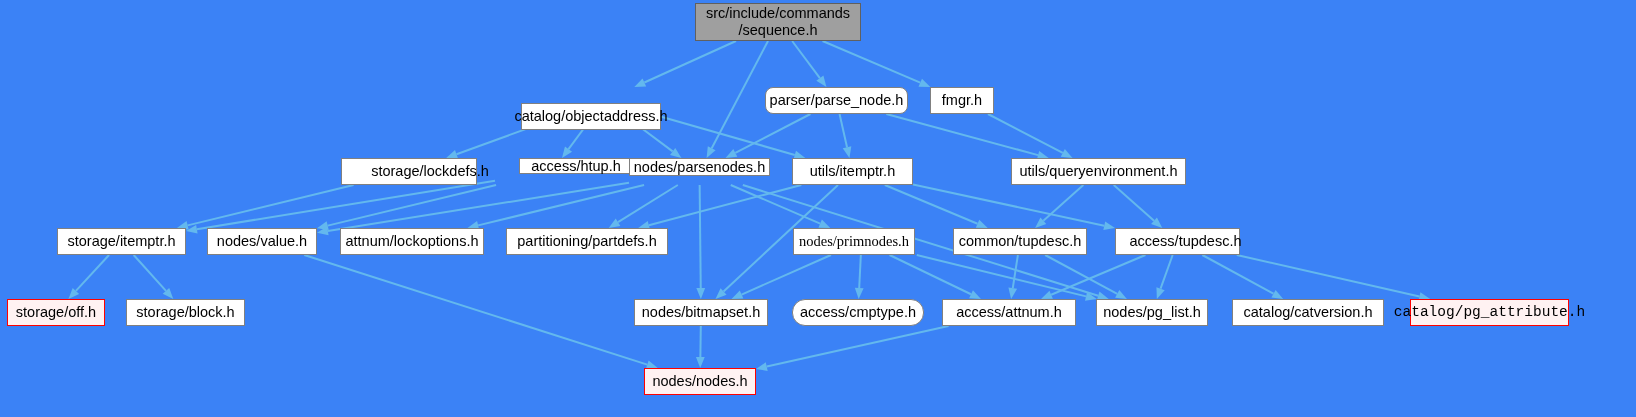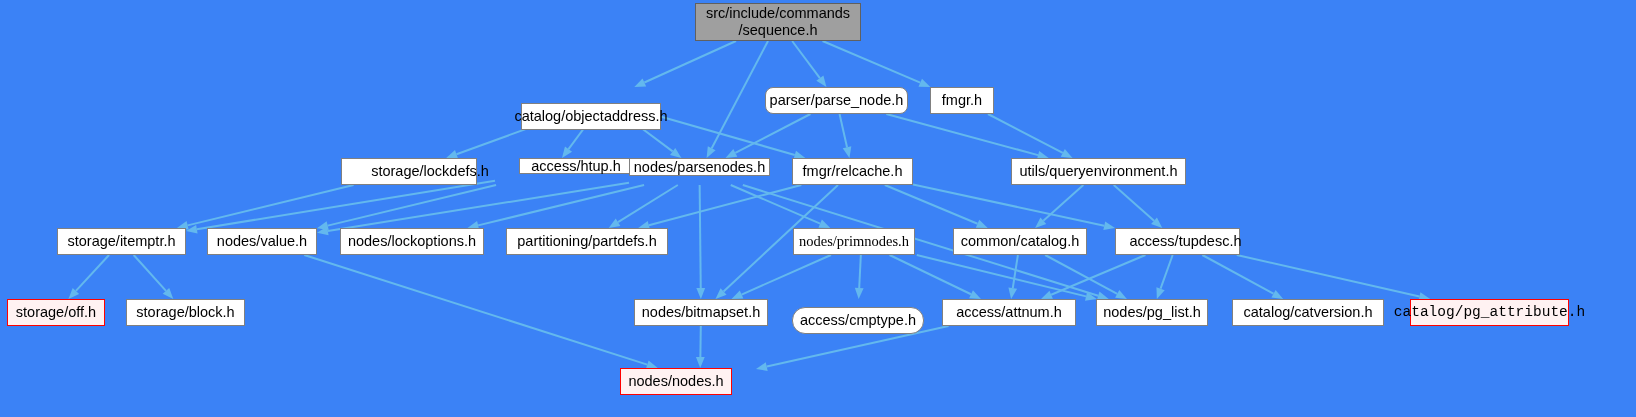--- a/index.html
+++ b/index.html
@@ -104,32 +104,32 @@
     </svg>
   <div id="nodelayer">
       <div class="node root" style="left: 695px; top: 3px; width: 166px; height: 38px;">src/include/commands
 /sequence.h</div>
       <div class="node" style="left: 521px; top: 103px; width: 140px; height: 27px;">catalog/objectaddress.h</div>
       <div class="node" style="left: 765px; top: 87px; width: 143px; height: 27px; border-radius: 8px;">parser/parse_node.h</div>
       <div class="node" style="left: 930px; top: 87px; width: 64px; height: 27px;">fmgr.h</div>
       <div class="node" style="left: 341px; top: 158px; width: 136px; height: 27px; padding-left: 42px;">storage/lockdefs.h</div>
       <div class="node" style="left: 495px; top: 158px; width: 114px; height: 16px; margin-left: 24px;">access/htup.h</div>
       <div class="node" style="left: 629px; top: 158px; width: 141px; height: 18px;">nodes/parsenodes.h</div>
-      <div class="node" style="left: 792px; top: 158px; width: 121px; height: 27px;">fmgr/relcache.h</div>
+      <div class="node" style="left: 792px; top: 158px; width: 121px; height: 27px;">utils/itemptr.h</div>
       <div class="node" style="left: 1011px; top: 158px; width: 175px; height: 27px;">utils/queryenvironment.h</div>
       <div class="node" style="left: 57px; top: 228px; width: 129px; height: 27px;">storage/itemptr.h</div>
       <div class="node" style="left: 207px; top: 228px; width: 110px; height: 27px;">nodes/value.h</div>
-      <div class="node" style="left: 340px; top: 228px; width: 144px; height: 27px;">nodes/lockoptions.h</div>
+      <div class="node" style="left: 340px; top: 228px; width: 144px; height: 27px;">attnum/lockoptions.h</div>
       <div class="node" style="left: 506px; top: 228px; width: 162px; height: 27px;">partitioning/partdefs.h</div>
       <div class="node" style="left: 793px; top: 228px; width: 122px; height: 27px; font-family: Liberation Serif, serif;">nodes/primnodes.h</div>
-      <div class="node" style="left: 953px; top: 228px; width: 134px; height: 27px;">common/catalog.h</div>
+      <div class="node" style="left: 953px; top: 228px; width: 134px; height: 27px;">common/tupdesc.h</div>
       <div class="node" style="left: 1115px; top: 228px; width: 125px; height: 27px; padding-left: 16px;">access/tupdesc.h</div>
       <div class="node hl" style="left: 7px; top: 299px; width: 98px; height: 27px;">storage/off.h</div>
       <div class="node" style="left: 126px; top: 299px; width: 119px; height: 27px;">storage/block.h</div>
       <div class="node" style="left: 634px; top: 299px; width: 134px; height: 27px;">nodes/bitmapset.h</div>
-      <div class="node" style="left: 792px; top: 307px; width: 132px; height: 27px; border-radius: 13px;">access/cmptype.h</div>
+      <div class="node" style="left: 792px; top: 299px; width: 132px; height: 27px; border-radius: 13px;">access/cmptype.h</div>
       <div class="node" style="left: 942px; top: 299px; width: 134px; height: 27px;">access/attnum.h</div>
       <div class="node" style="left: 1096px; top: 299px; width: 112px; height: 27px;">nodes/pg_list.h</div>
       <div class="node" style="left: 1232px; top: 299px; width: 152px; height: 27px;">catalog/catversion.h</div>
       <div class="node hl" style="left: 1410px; top: 299px; width: 159px; height: 27px; font-family: Liberation Mono, monospace;">catalog/pg_attribute.h</div>
-      <div class="node hl" style="left: 620px; top: 368px; width: 112px; height: 27px;">nodes/nodes.h</div>
+      <div class="node hl" style="left: 644px; top: 368px; width: 112px; height: 27px;">nodes/nodes.h</div>
     </div>
 </div>
 
 </body></html>

